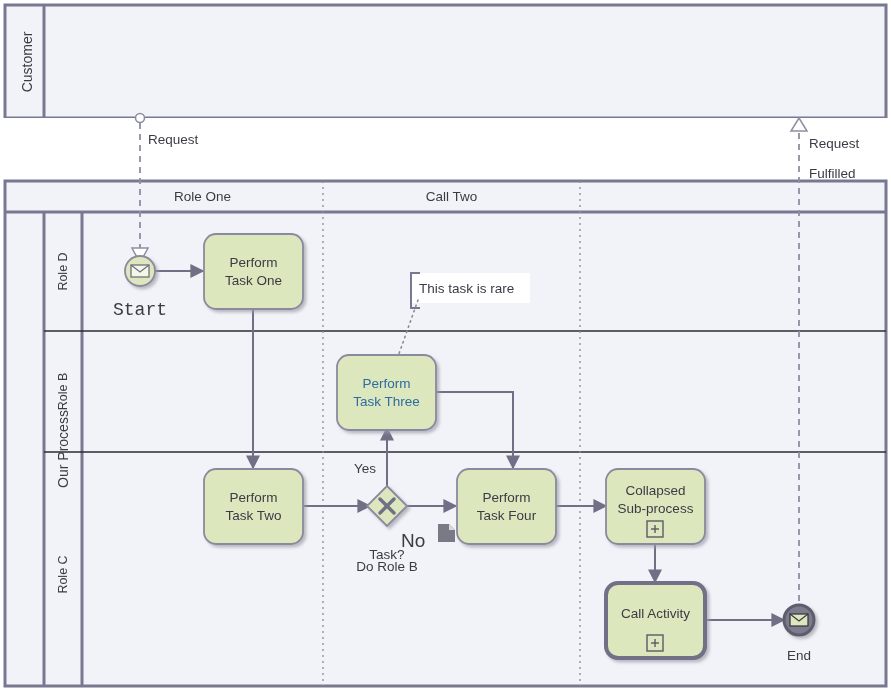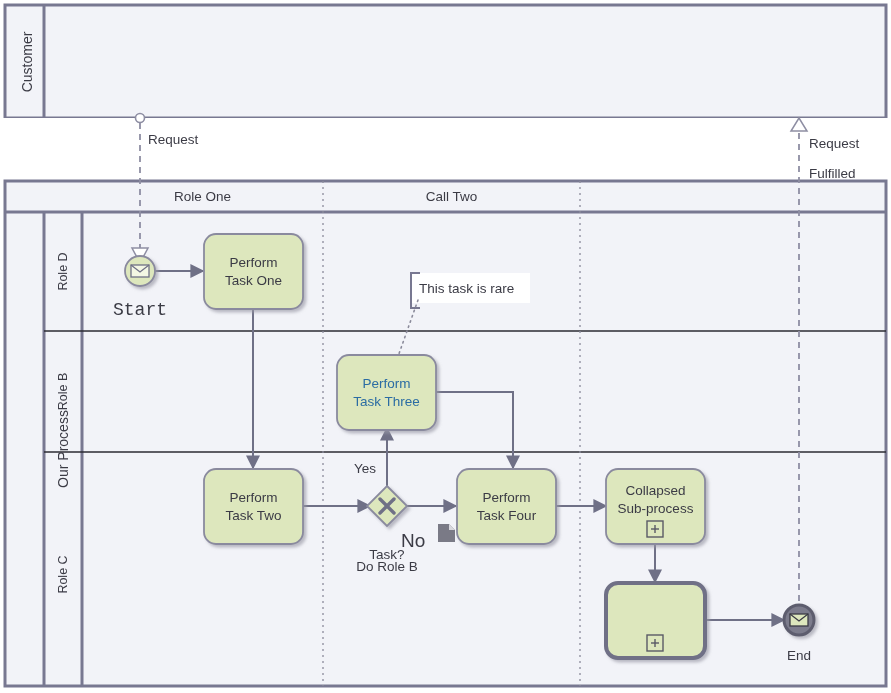--- a/index.html
+++ b/index.html
@@ -229,20 +229,24 @@
   <div class="task-label" style="left:457px; top:469px; width:99px; height:75px;">
     <span>Perform</span>
     <span>Task Four</span>
   </div>
 
   <div class="task-label" style="left:604px; top:462px; width:103px; height:75px;">
     <span>Collapsed</span>
     <span>Sub-process</span>
   </div>
 
+  <div class="task-label" style="left:606px; top:576px; width:99px; height:75px;">
+    <span>Call Activity</span>
+    <span></span>
+  </div>
 
   <div class="lbl center" style="left:332px; top:537px; width:110px; font-size:13.5px;margin-top:22px;">Do Role B</div>
 
   <div class="lbl center" style="left:332px; top:547px; width:110px; font-size:13.5px;">Task?</div>
 
   <div class="lbl" style="left:354px; top:461px; font-size:13.5px;">Yes</div>
 
   <div class="lbl" style="left:401px; top:481px; font-size:19px;margin-top:48px;">No</div>
 
   <div class="lbl" style="left:419px; top:281px; font-size:13.5px;">This task is rare</div>

